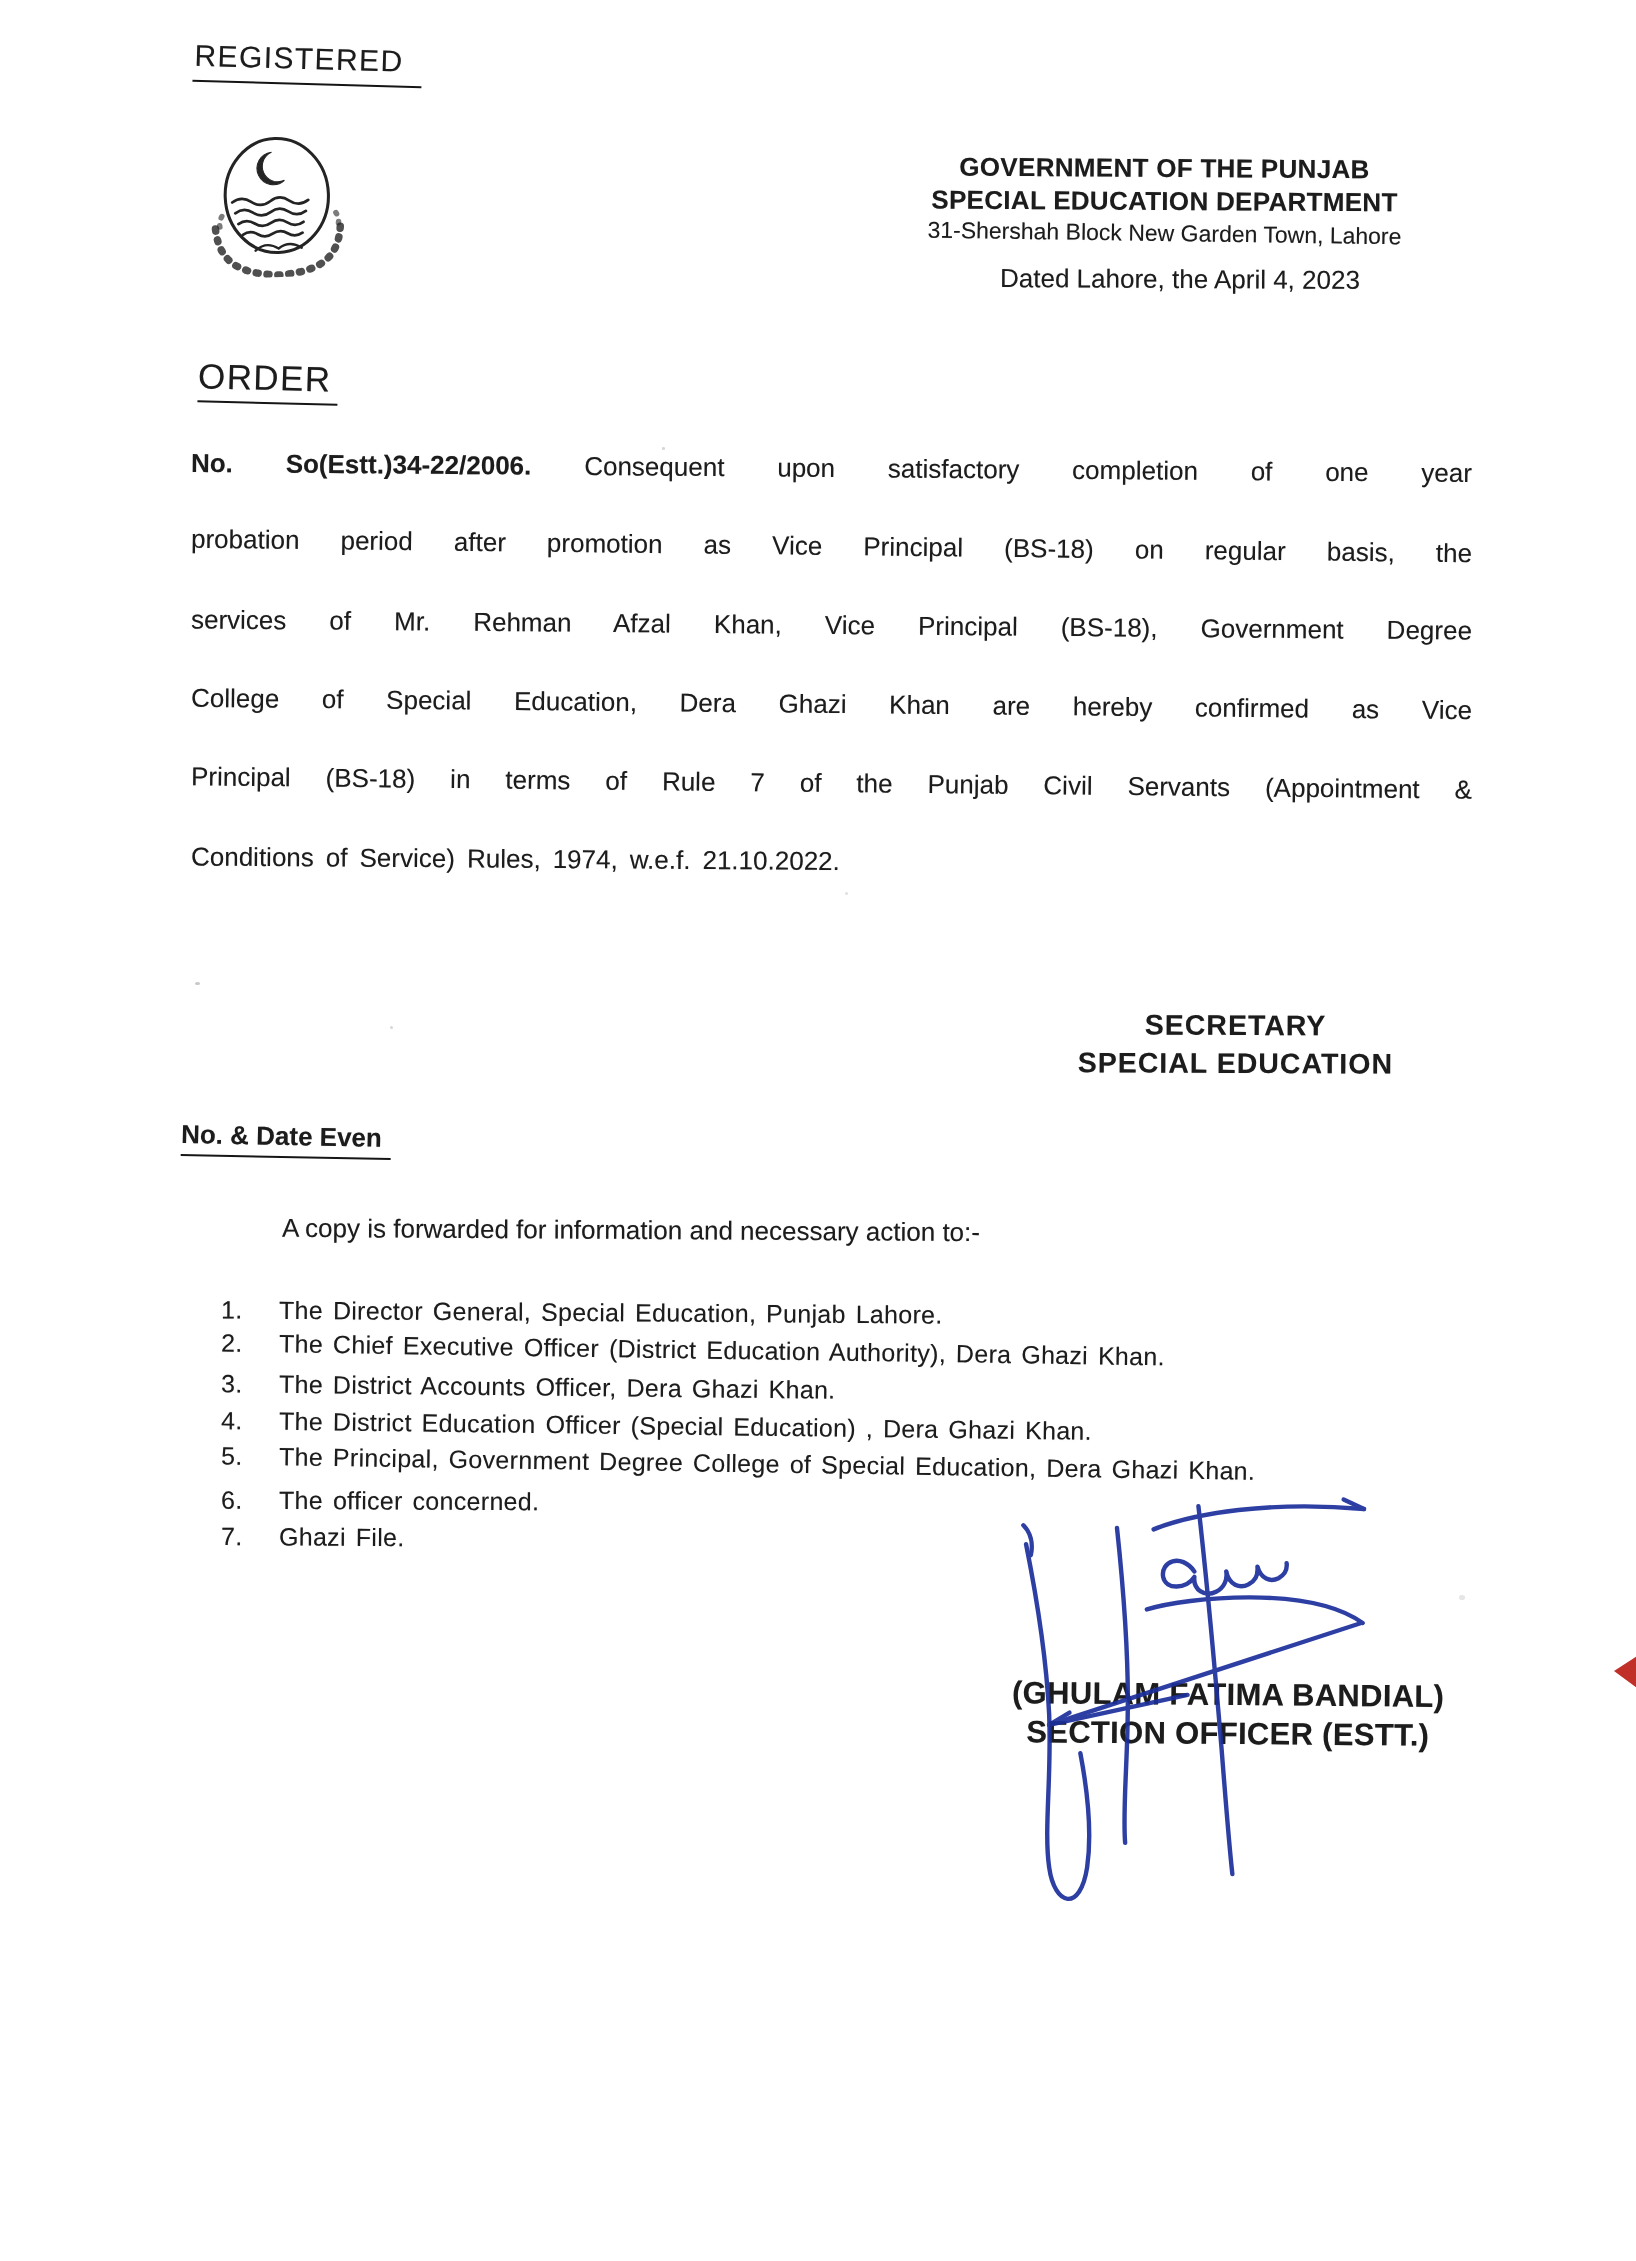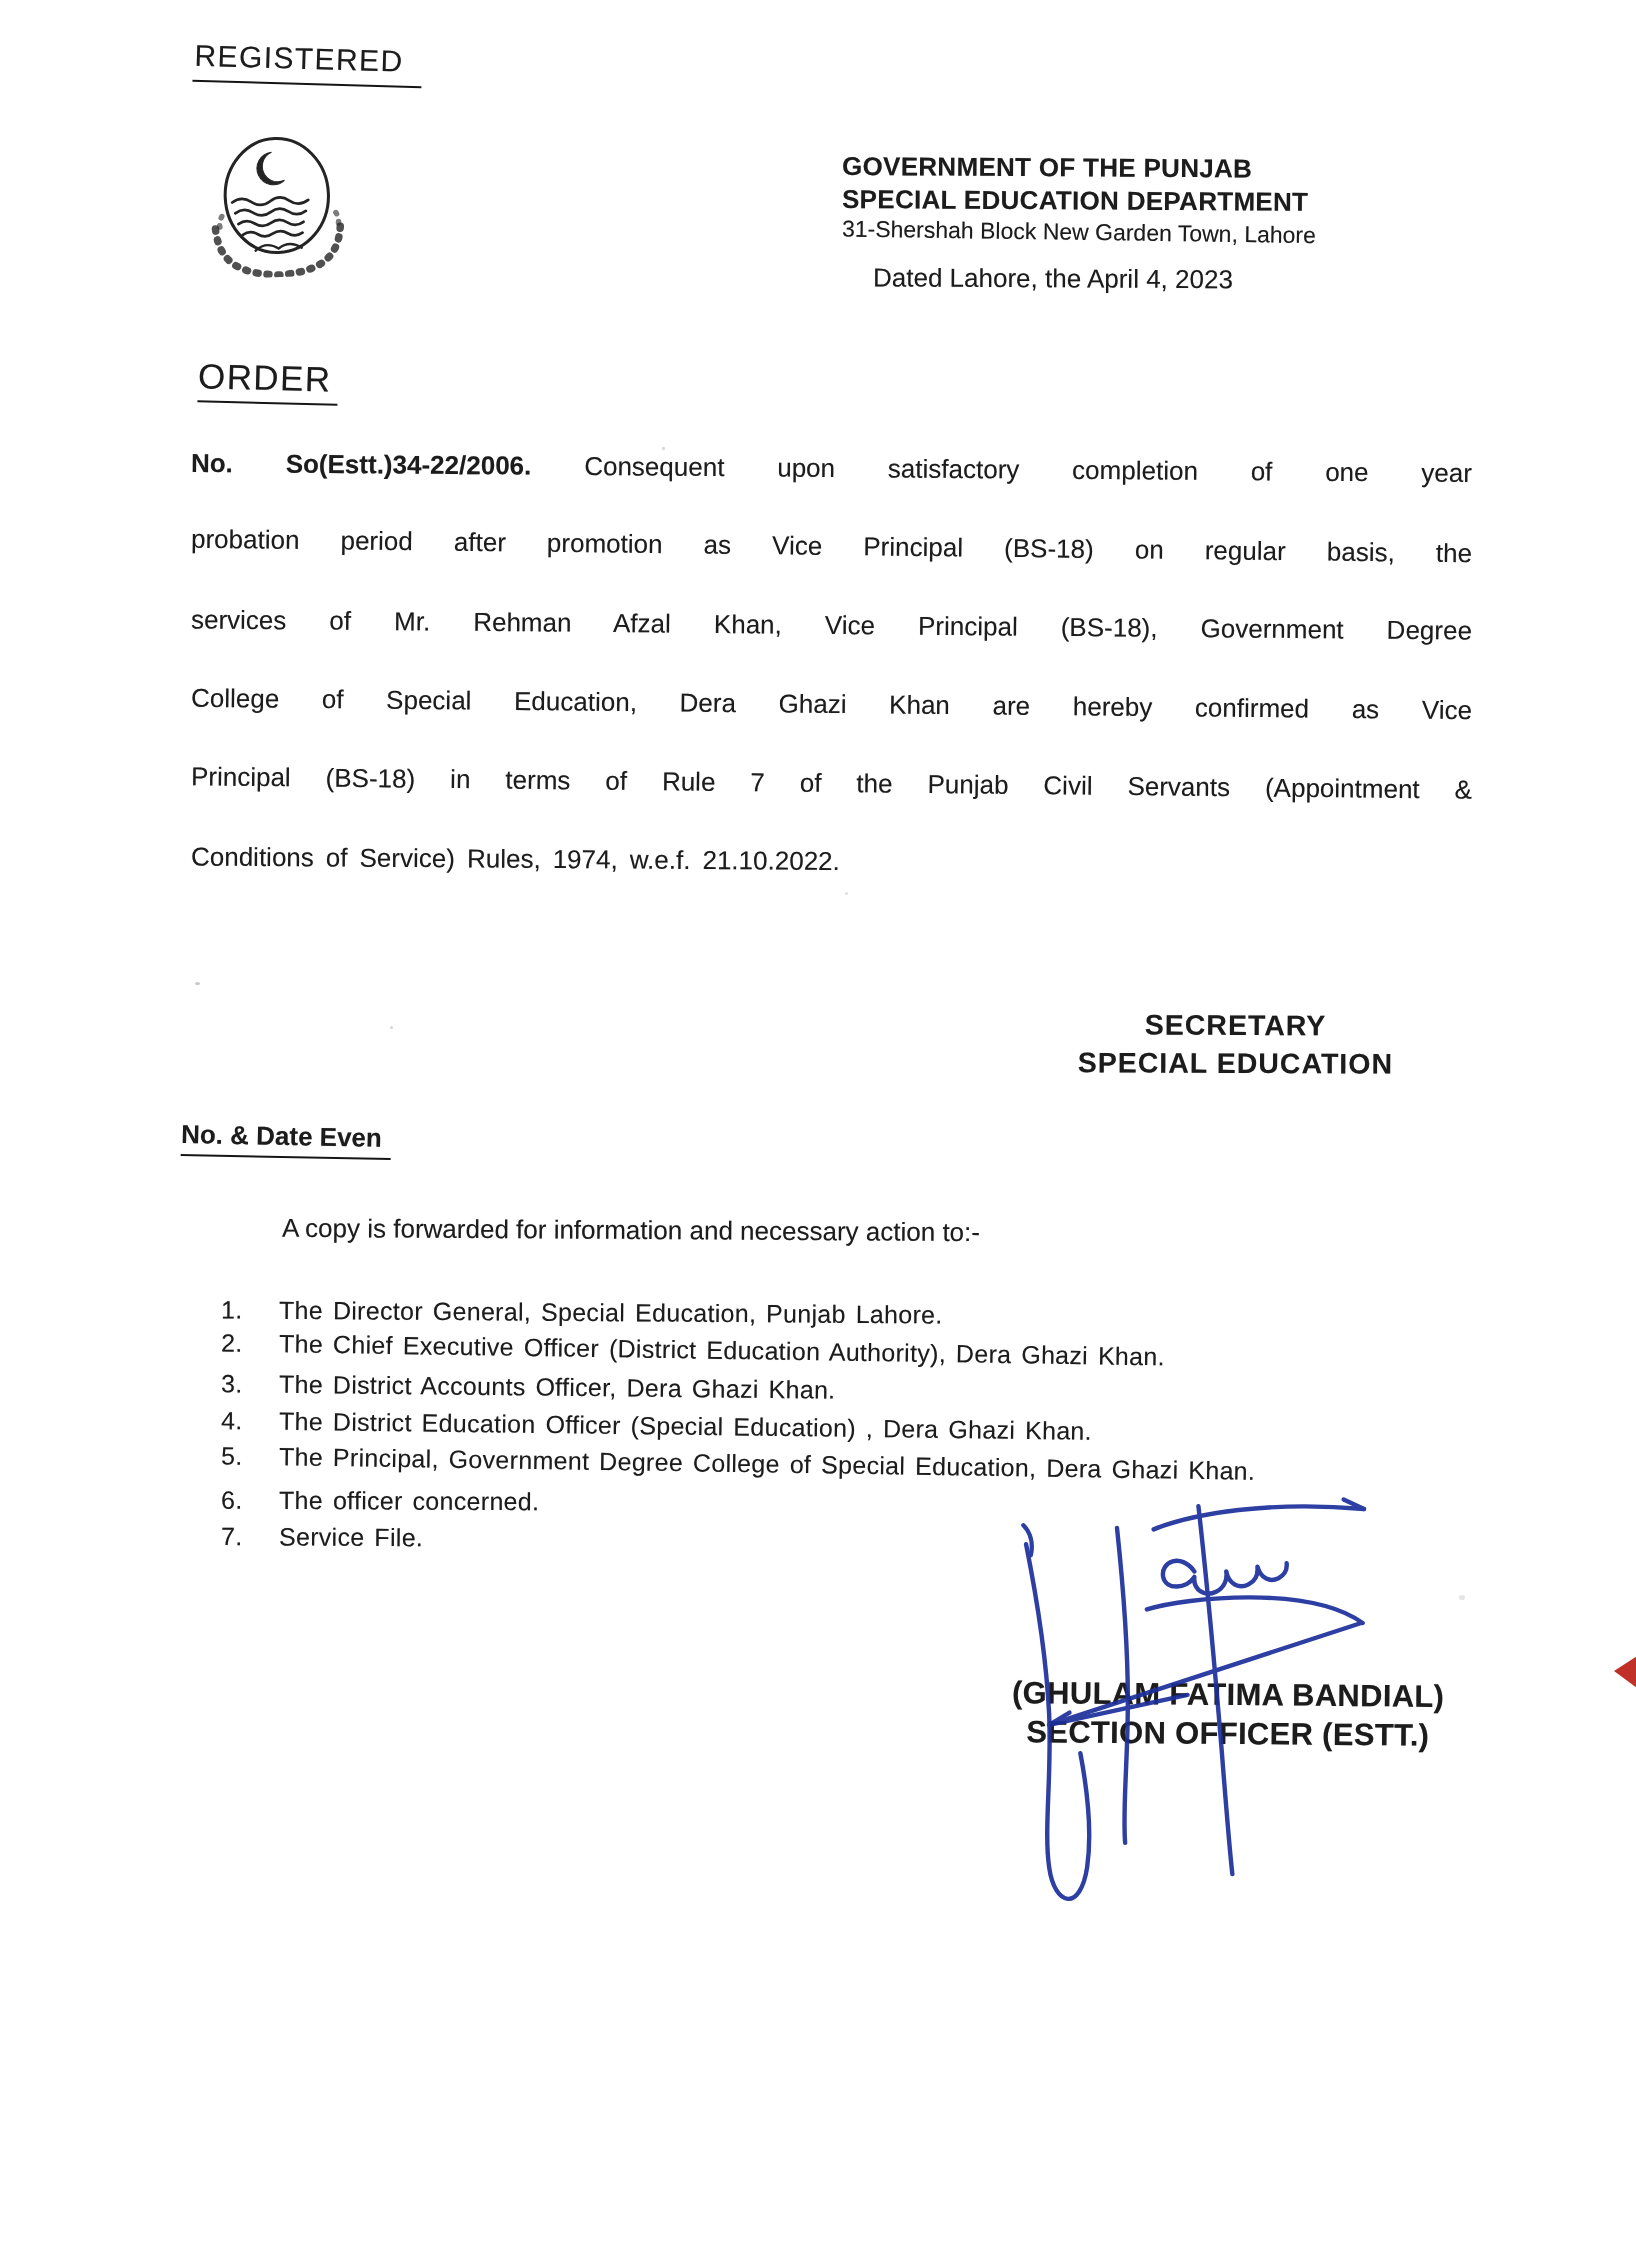--- a/index.html
+++ b/index.html
@@ -21,21 +21,21 @@
     font-size:30px;letter-spacing:1.4px;font-weight:500;
     border-bottom:2px solid #151515;
     padding:0 19px 6.8px 1.4px;
     transform:rotate(1.6deg);
   }
 
   
   .crest{left:197px;top:133px;transform:rotate(-2deg);}
 
   
-  .hdr{left:842px;top:152px;width:645px;text-align:left;}
+  .hdr{left:842px;top:152px;width:645px;text-align:center;}
   .hdr .org{font-size:26px;font-weight:bold;letter-spacing:0.3px;line-height:33px;transform:rotate(.35deg);}
   .hdr .addr{font-size:23px;line-height:31px;transform:rotate(.8deg);}
   .hdr .date{font-size:26px;margin-top:15px;margin-left:31px;transform:rotate(.3deg);}
 
   .order-h{
     left:198px;top:358px;
     font-size:35px;letter-spacing:1.4px;font-weight:500;
     border-bottom:2.7px solid #161616;
     padding:0 6.8px 4.1px 0;
     transform:rotate(1.5deg);
@@ -164,21 +164,21 @@
   <div class="abs scan ccrow c4">
       <span class="num">5.</span>
       <span class="txt">The Principal, Government Degree College of Special Education, Dera Ghazi Khan.</span>
     </div>
   <div class="abs scan ccrow c5">
       <span class="num">6.</span>
       <span class="txt">The officer concerned.</span>
     </div>
   <div class="abs scan ccrow c6">
       <span class="num">7.</span>
-      <span class="txt">Service File.</span>
+      <span class="txt">Ghazi File.</span>
     </div>
 
   <div class="abs namewrap">
     <div class="nm scan">(GHULAM FATIMA BANDIAL)</div>
     <div class="nm scan">SECTION OFFICER (ESTT.)</div>
   </div>
 
   <svg class="abs sig" width="475" height="475" viewBox="0 0 700 700">
     <g fill="none" stroke="#1c2f9c" stroke-width="6.5" stroke-linecap="round" stroke-linejoin="round" opacity="0.92">
 

